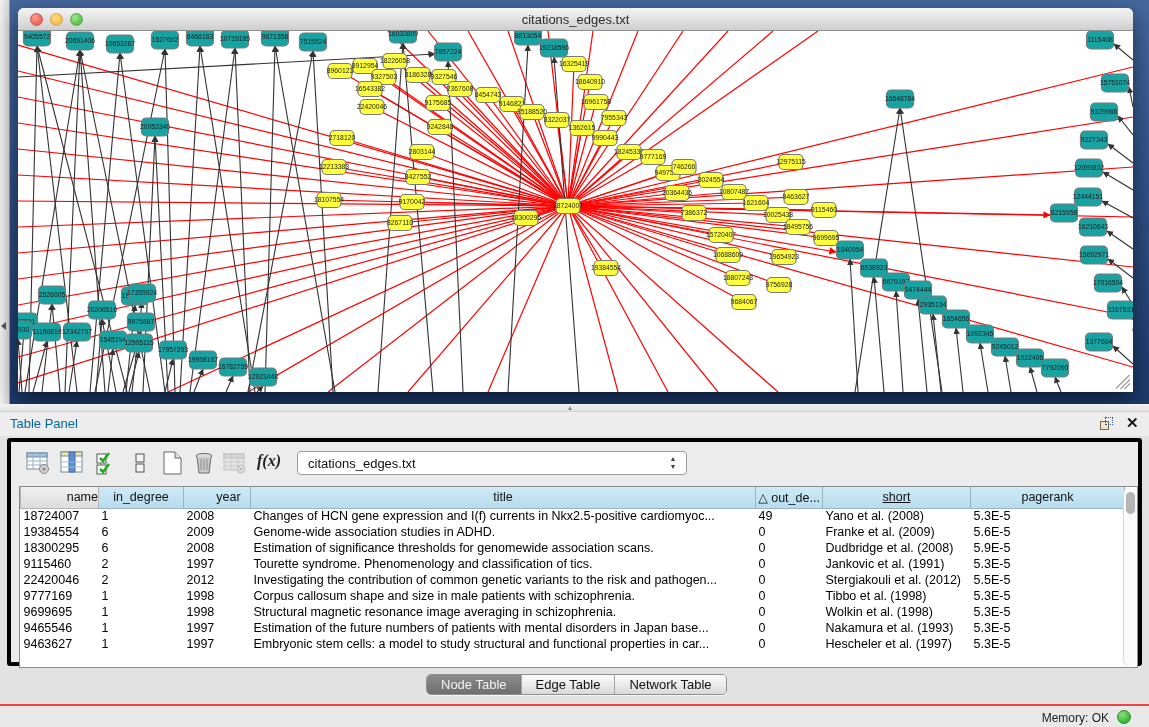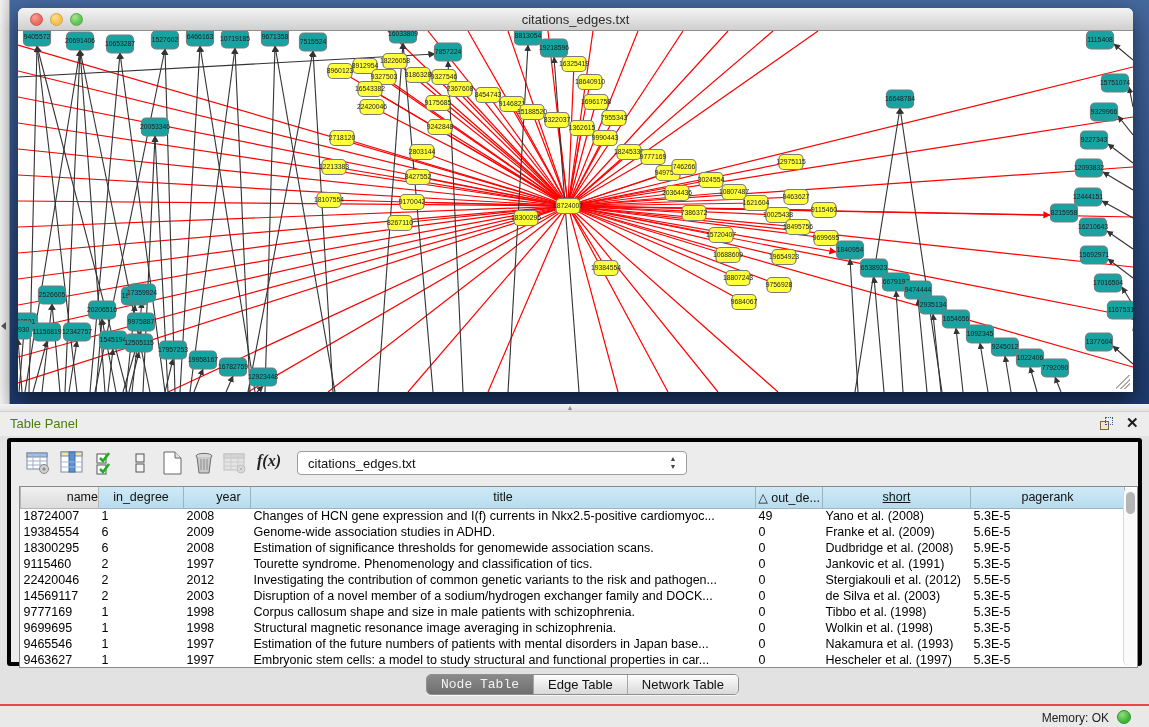--- a/index.html
+++ b/index.html
@@ -22,21 +22,21 @@
   #canvas-wrap { left:0; top:23px; width:1115px; height:361px; background:#fff; overflow:hidden; }
   #grip { right:3px; bottom:3px; width:14px; height:14px; background:
       linear-gradient(135deg, transparent 46%, #aaa 46%, #aaa 52%, transparent 52%),
       linear-gradient(135deg, transparent 62%, #aaa 62%, #aaa 68%, transparent 68%),
       linear-gradient(135deg, transparent 78%, #aaa 78%, #aaa 84%, transparent 84%); }
 
   
   #divider { left:0; top:404px; width:1149px; height:8px; background:linear-gradient(180deg,#f2f2f2,#e3e3e3); border-bottom:1px solid #cfcfcf; }
   #divider-handle { left:568px; top:1px; color:#8a8a8a; font-size:8px; line-height:6px; }
   #panel-header { left:0; top:412px; width:1149px; height:24px; background:#ededed; }
-  #panel-title { left:10px; top:4px; font-size:13px; color:#4d7c0f; }
+  #panel-title { left:10px; top:4px; font-size:13px; color:#0369a1; }
   #float-icon { left:1100px; top:5px; width:14px; height:14px; }
   #float-icon .sq1 { position:absolute; left:0; top:4px; width:9px; height:9px; border:1.5px solid #7d6a3a; background:#ece5d2; }
   #float-icon .sq2 { position:absolute; left:5px; top:0; width:8px; height:8px; border:1.5px dotted #37568c; }
   #close-icon { left:1126px; top:2px; font-size:15px; font-weight:bold; color:#1a1a1a; }
 
   
   #panel-body { left:0; top:436px; width:1149px; height:268px; background:#e2e2e2; }
   #group-box { left:7px; top:2px; width:1135px; height:228px; border:4px solid #000000; border-radius:3px; background:#ececec; }
   #toolbar { left:8px; top:6px; height:32px; width:1100px; }
   .tb-icon { position:absolute; top:2px; width:26px; height:26px; }
@@ -50,21 +50,21 @@
   th { height:21px; background:linear-gradient(180deg,#cfe9f6,#b7dcee); border:1px solid #9ab4c2; border-top:none; font-weight:normal; color:#111; overflow:hidden; white-space:nowrap; }
   th.gray { background:linear-gradient(180deg,#f0f0f0,#dcdcdc); border-color:#b5b5b5;text-align:right; }
   td { height:16px; padding:0 3px; border:none; color:#000; overflow:hidden; white-space:nowrap; }
   #vscroll { position:absolute; right:1px; top:1px; width:13px; height:178px; background:#fafafa; border-left:1px solid #d8d8d8; border-radius:6px; }
   #vthumb { position:absolute; left:2px; top:4px; width:9px; height:22px; border-radius:5px; background:#b5b5b5; }
 
   
   #tabs-row { left:0; top:236px; width:1149px; height:32px; }
   #segmented { left:426px; top:2px; height:21px; display:flex; border:1px solid #8f8f8f; border-radius:5px; overflow:hidden; box-shadow:0 1px 0 rgba(255,255,255,.7); }
   .seg { padding:2px 14px 0 14px; font-size:13px; color:#111; background:linear-gradient(180deg,#fdfdfd,#d9d9d9); border-left:1px solid #a5a5a5; }
-  .seg:first-child { border-left:none;font-family:Liberation Mono, monospace; }
+  .seg:first-child { border-left:none; }
   .seg.active { background:linear-gradient(180deg,#8a8a8a,#6f6f6f); color:#f2f2f2; }
 
   
   #status-bar { left:0; top:704px; width:1149px; height:23px; background:#e9e9e9; border-top:2px solid #ef4444; }
   #memory-label { right:40px; top:5px; font-size:12px; color:#222; }
   #memory-dot { right:18px; top:4px; width:14px; height:14px; border-radius:50%; background:radial-gradient(circle at 35% 30%, #8fe07e,#3cb637 65%); border:1px solid #2f8f2a; }
 
   svg text { font-family:"Liberation Sans", sans-serif; }
 </style>
 </head>
@@ -580,29 +580,20 @@
             <tr>
               <td>22420046</td>
               <td>2</td>
               <td>2012</td>
               <td>Investigating the contribution of common genetic variants to the risk and pathogen...</td>
               <td>0</td>
               <td>Stergiakouli et al. (2012)</td>
               <td>5.5E-5</td>
             </tr>
             <tr>
-              <td>14569117</td>
-              <td>2</td>
-              <td>2003</td>
-              <td>Disruption of a novel member of a sodium/hydrogen exchanger family and DOCK...</td>
-              <td>0</td>
-              <td>de Silva et al. (2003)</td>
-              <td>5.3E-5</td>
-            </tr>
-            <tr>
               <td>9777169</td>
               <td>1</td>
               <td>1998</td>
               <td>Corpus callosum shape and size in male patients with schizophrenia.</td>
               <td>0</td>
               <td>Tibbo et al. (1998)</td>
               <td>5.3E-5</td>
             </tr>
             <tr>
               <td>9699695</td>

